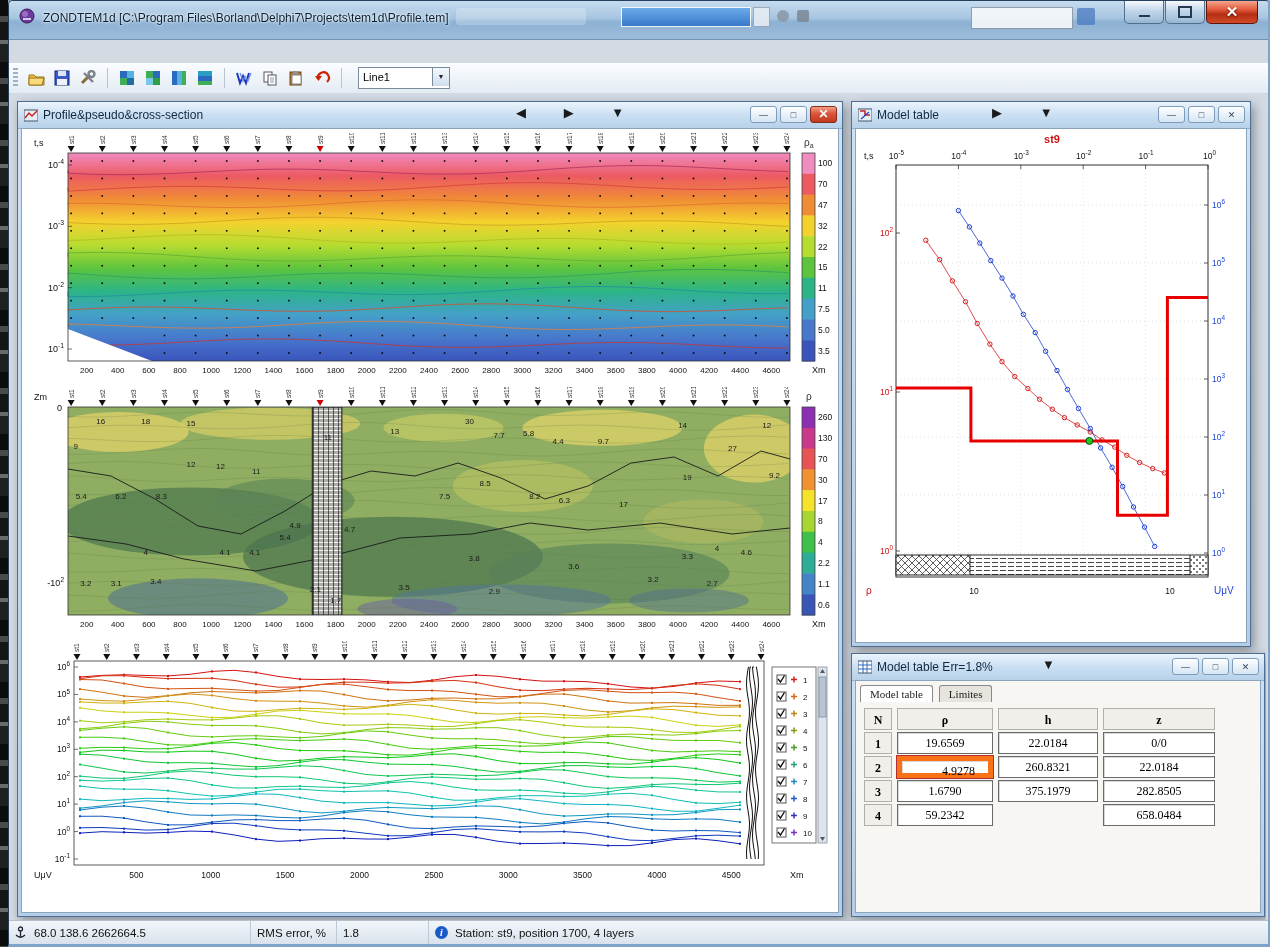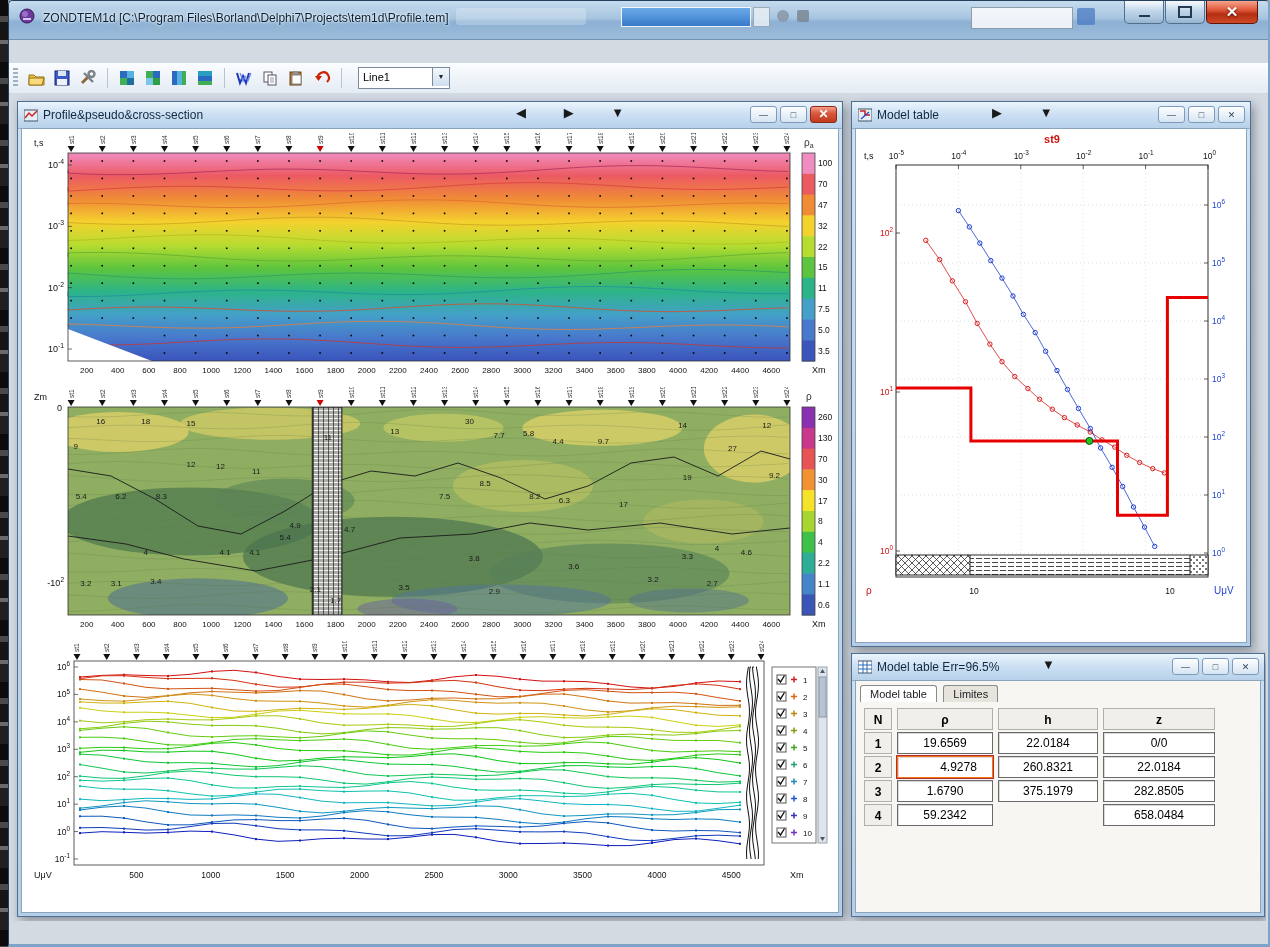--- a/index.html
+++ b/index.html
@@ -55,32 +55,32 @@
   .ctext{position:absolute;left:25px;top:6px;font-size:12px;color:#10293f;white-space:nowrap;}
   .nav{position:absolute;top:3px;font-size:13px;color:#1a1a1a;}
   .nav span{margin-right:34px;cursor:default;}
   .cbtns{position:absolute;right:5px;top:4px;display:flex;}
   .cbtn{width:27px;height:17px;margin-left:3px;border:1px solid #7e9cba;border-radius:3px;
     background:linear-gradient(#fdfeff,#d7e5f2);font-size:9px;line-height:16px;text-align:center;color:#334a60;box-sizing:border-box;}
   .cbtn.closer{background:linear-gradient(#f2a088,#d9553a 45%,#c03a20);border-color:#8a2a18;color:#fff;font-size:12px;font-weight:bold;line-height:15px;}
   .cclient{position:absolute;left:3px;right:3px;top:26px;bottom:3px;background:#fff;border:1px solid #8aa4bc;overflow:hidden;}
   svg text{font-family:"Liberation Sans",sans-serif;}
   
-  #win-table .cclient{background:#f7f6f2;}
+  #win-table .cclient{background:#f7f6f2;font-family:Liberation Serif, serif;}
   .tabs{position:absolute;left:4px;top:3px;height:19px;}
   .tab{display:inline-block;padding:2px 9px;font-size:11px;border:1px solid #8a8a8a;border-bottom:none;
     background:#e6e4dd;border-radius:3px 3px 0 0;margin-right:2px;color:#222;}
   .tab.active{background:#fff;position:relative;top:0;}
   .mtable{position:absolute;left:8px;top:26px;display:grid;grid-template-columns:28px 96px 100px 112px;
     grid-auto-rows:24px;column-gap:5px;row-gap:0;}
   .th{font-size:12px;font-weight:bold;text-align:center;line-height:22px;background:#f0efe9;border:1px solid #b0b0a8;margin:1px 0;}
   .rn{font-size:12px;font-weight:bold;text-align:center;line-height:22px;background:#f0efe9;border:1px solid #b0b0a8;margin:1px 0;}
   .cell{font-size:12px;text-align:center;line-height:20px;background:#fff;border:1px solid #6a6a6a;
     box-shadow:inset 1px 1px 0 #d8d8d8;margin:1px 0;}
-  .cell.sel{border:1px solid #f97316;outline:1px solid #b03030;padding-left:27px;}
+  .cell.sel{border:5px solid #f97316;outline:1px solid #b03030;padding-left:27px;}
   .cellgap{margin:1px 0;}
   
   .statusbar{position:absolute;left:0;right:0;bottom:0;height:23px;background:linear-gradient(#f2f6fa,#d9e2ec);
     border-top:1px solid #b4c0cc;display:flex;align-items:center;font-size:11.5px;color:#111;}
   .sb{height:100%;display:flex;align-items:center;border-right:1px solid #bcc8d4;padding:0 6px;box-sizing:border-box;}
   .sb1{width:242px;} .sb2{width:86px;} .sb3{width:92px;} .sb4{flex:1;border-right:none;}
   .info-ico{display:inline-block;width:13px;height:13px;border-radius:50%;background:#1a5ac8;color:#fff;
     font-family:"Liberation Serif",serif;font-style:italic;font-weight:bold;font-size:10px;text-align:center;line-height:13px;margin-right:7px;}
   .anchor-ico{margin-right:8px;display:inline-flex;}
 </style>
@@ -1519,21 +1519,21 @@
             </svg>
         </div>
       </div>
 
       <div class="child" id="win-table" style="left:840px;top:560px;width:414px;height:264px;">
         <div class="ctitle">
           <svg class="cicon" width="14" height="14">
             <rect x="0" y="1" width="14" height="12" fill="#fff" stroke="#456"></rect>
             <path d="M0,5 h14 M0,9 h14 M5,1 v12 M9,1 v12" stroke="#2a6ac0" stroke-width="1"></path>
           </svg>
-          <span class="ctext">Model table Err=96.5%</span>
+          <span class="ctext">Model table Err=1.8%</span>
           <span class="nav" style="left:190px;">
             <span>▼</span>
           </span>
           <span class="cbtns">
             <span class="cbtn">—</span>
             <span class="cbtn">□</span>
             <span class="cbtn">✕</span>
           </span>
         </div>
         <div class="cclient">
@@ -1565,14 +1565,31 @@
             <div class="rn">4</div>
             <div class="cell">59.2342</div>
             <div class="cellgap"></div>
             <div class="cell">658.0484</div>
           </div>
         </div>
       </div>
 
     </div>
 
+    <div class="statusbar">
+      <div class="sb sb1">
+        <span class="anchor-ico">
+          <svg width="11" height="13">
+              <circle cx="5.5" cy="3" r="2" fill="none" stroke="#223" stroke-width="1.3"></circle>
+              <path d="M5.5,5 V12 M1,9 Q5.5,13.5 10,9" fill="none" stroke="#223" stroke-width="1.3"></path>
+            </svg>
+        </span>
+        <span>68.0 138.6 2662664.5</span>
+      </div>
+      <div class="sb sb2">RMS error, %</div>
+      <div class="sb sb3">1.8</div>
+      <div class="sb sb4">
+        <span class="info-ico">i</span>
+        <span>Station: st9, position 1700, 4 layers</span>
+      </div>
+    </div>
   </div>
 </div>
 
 </body></html>

